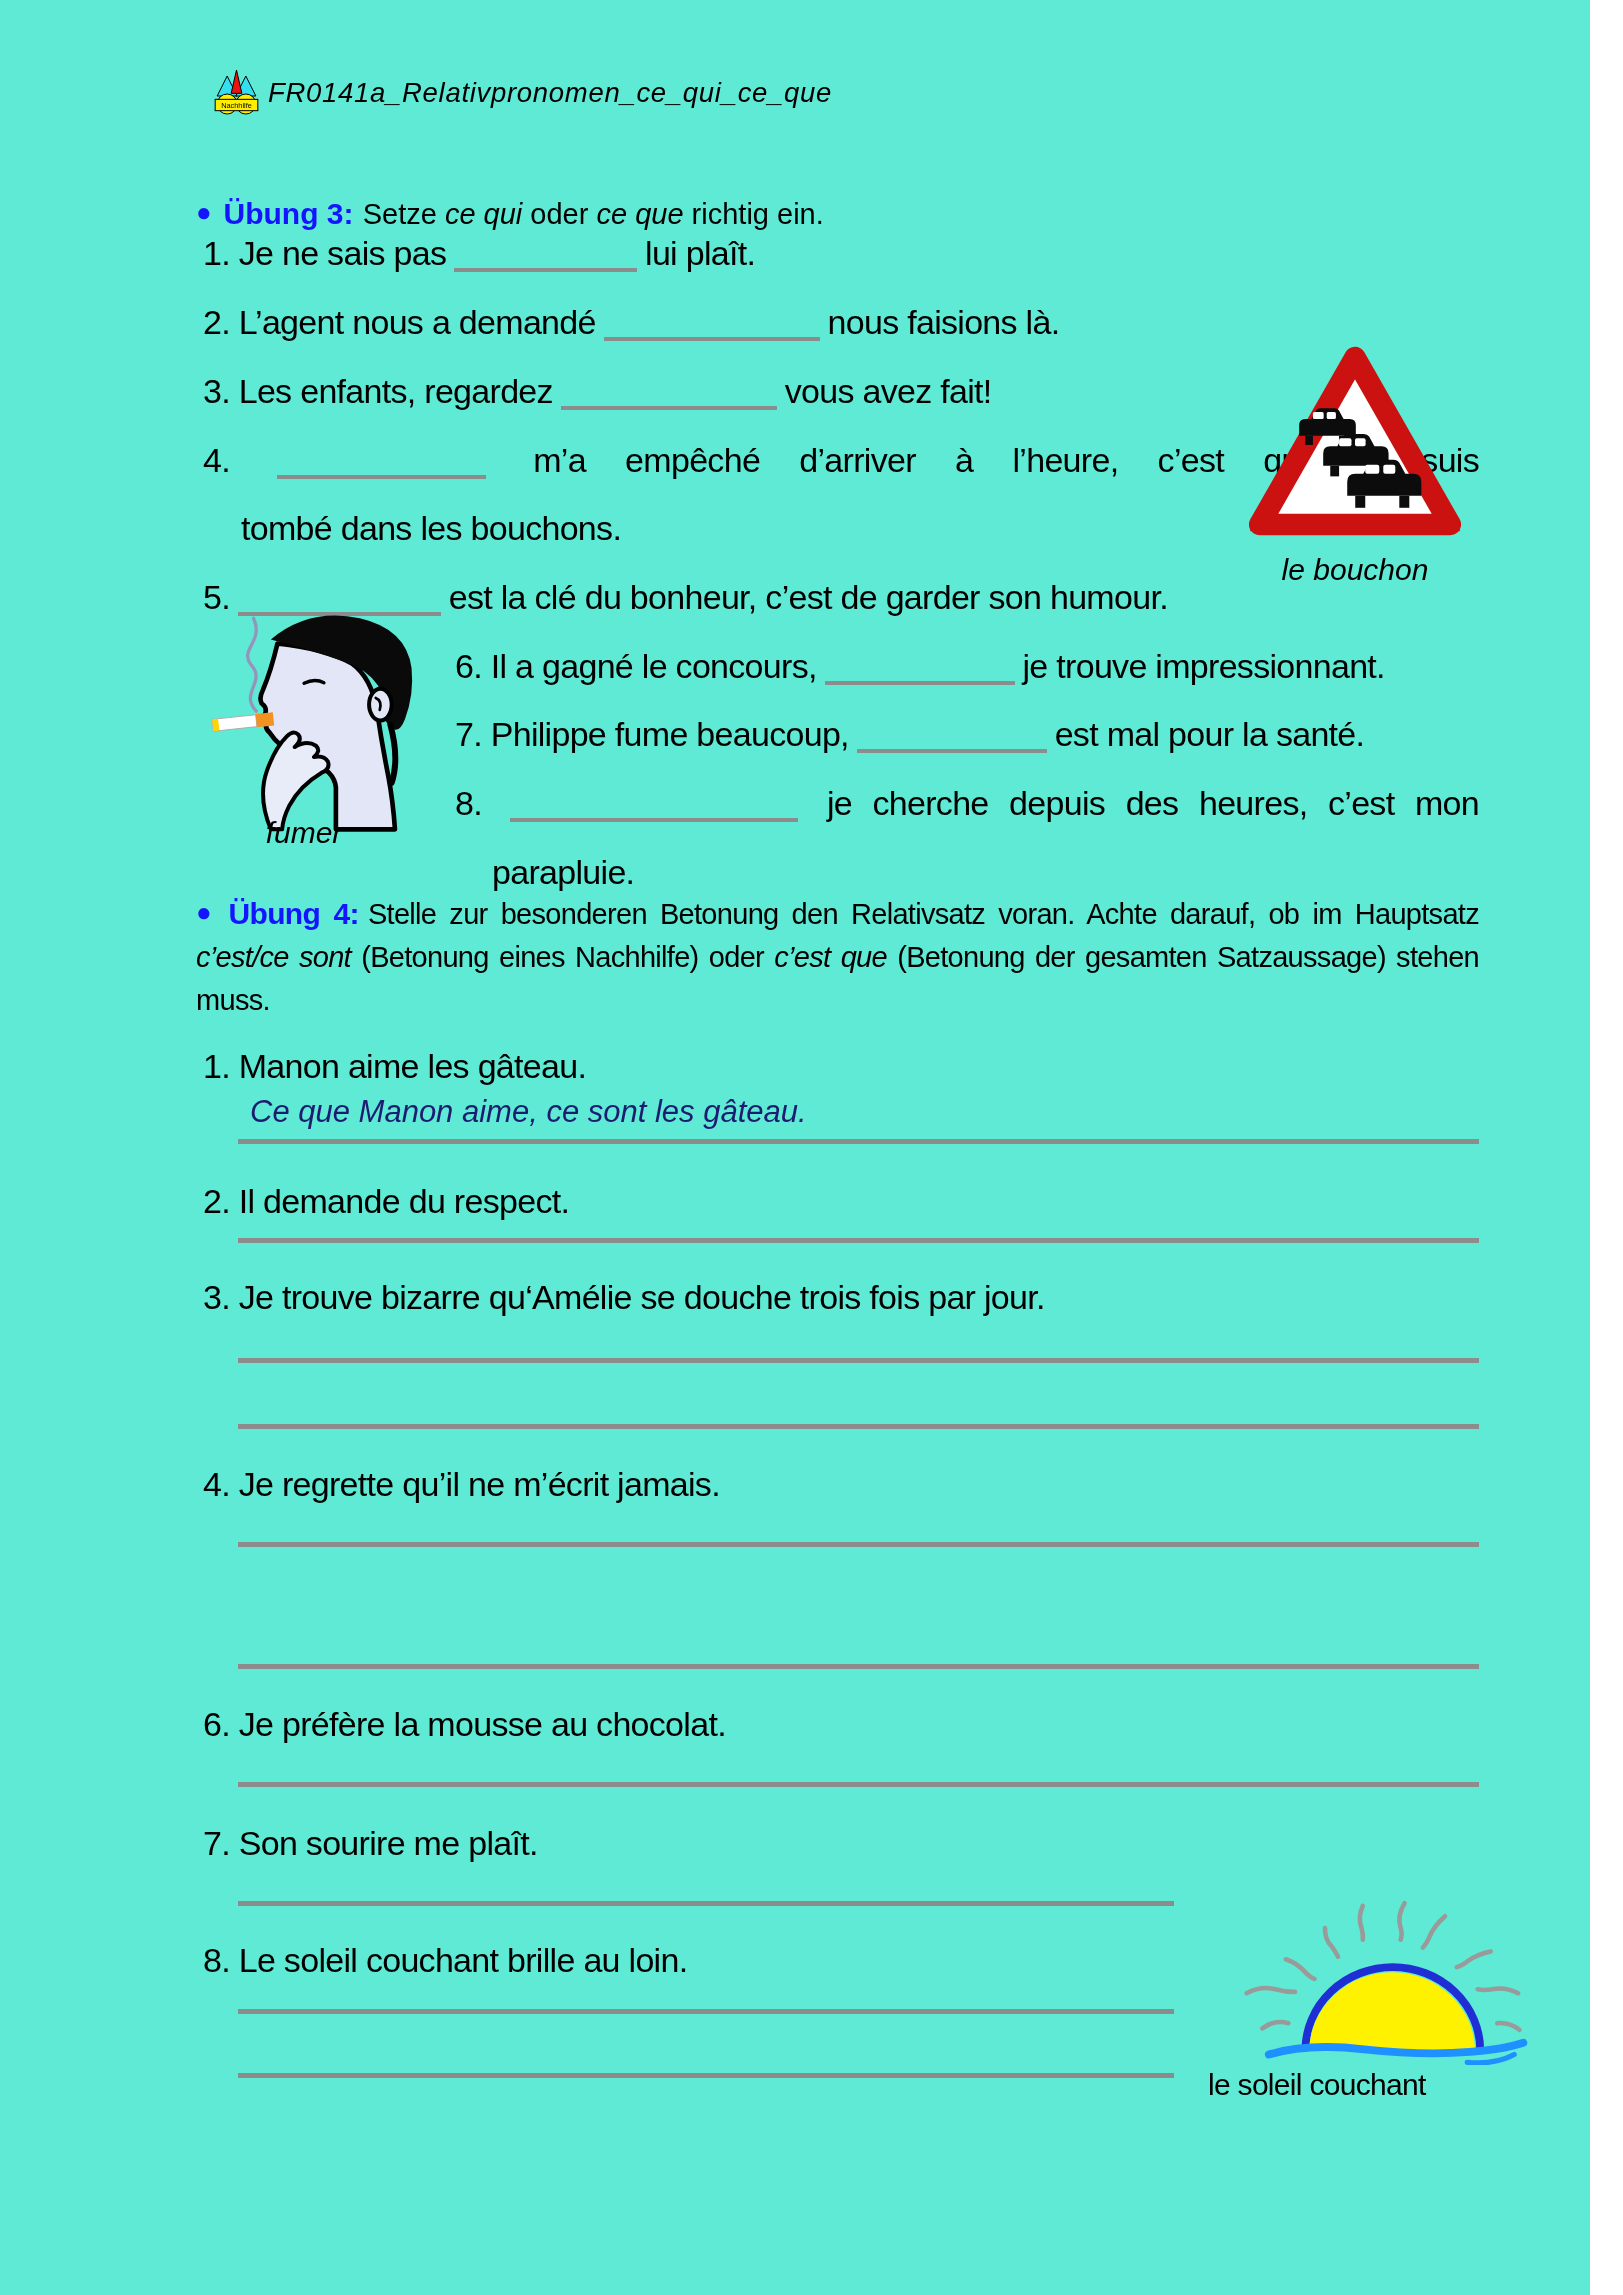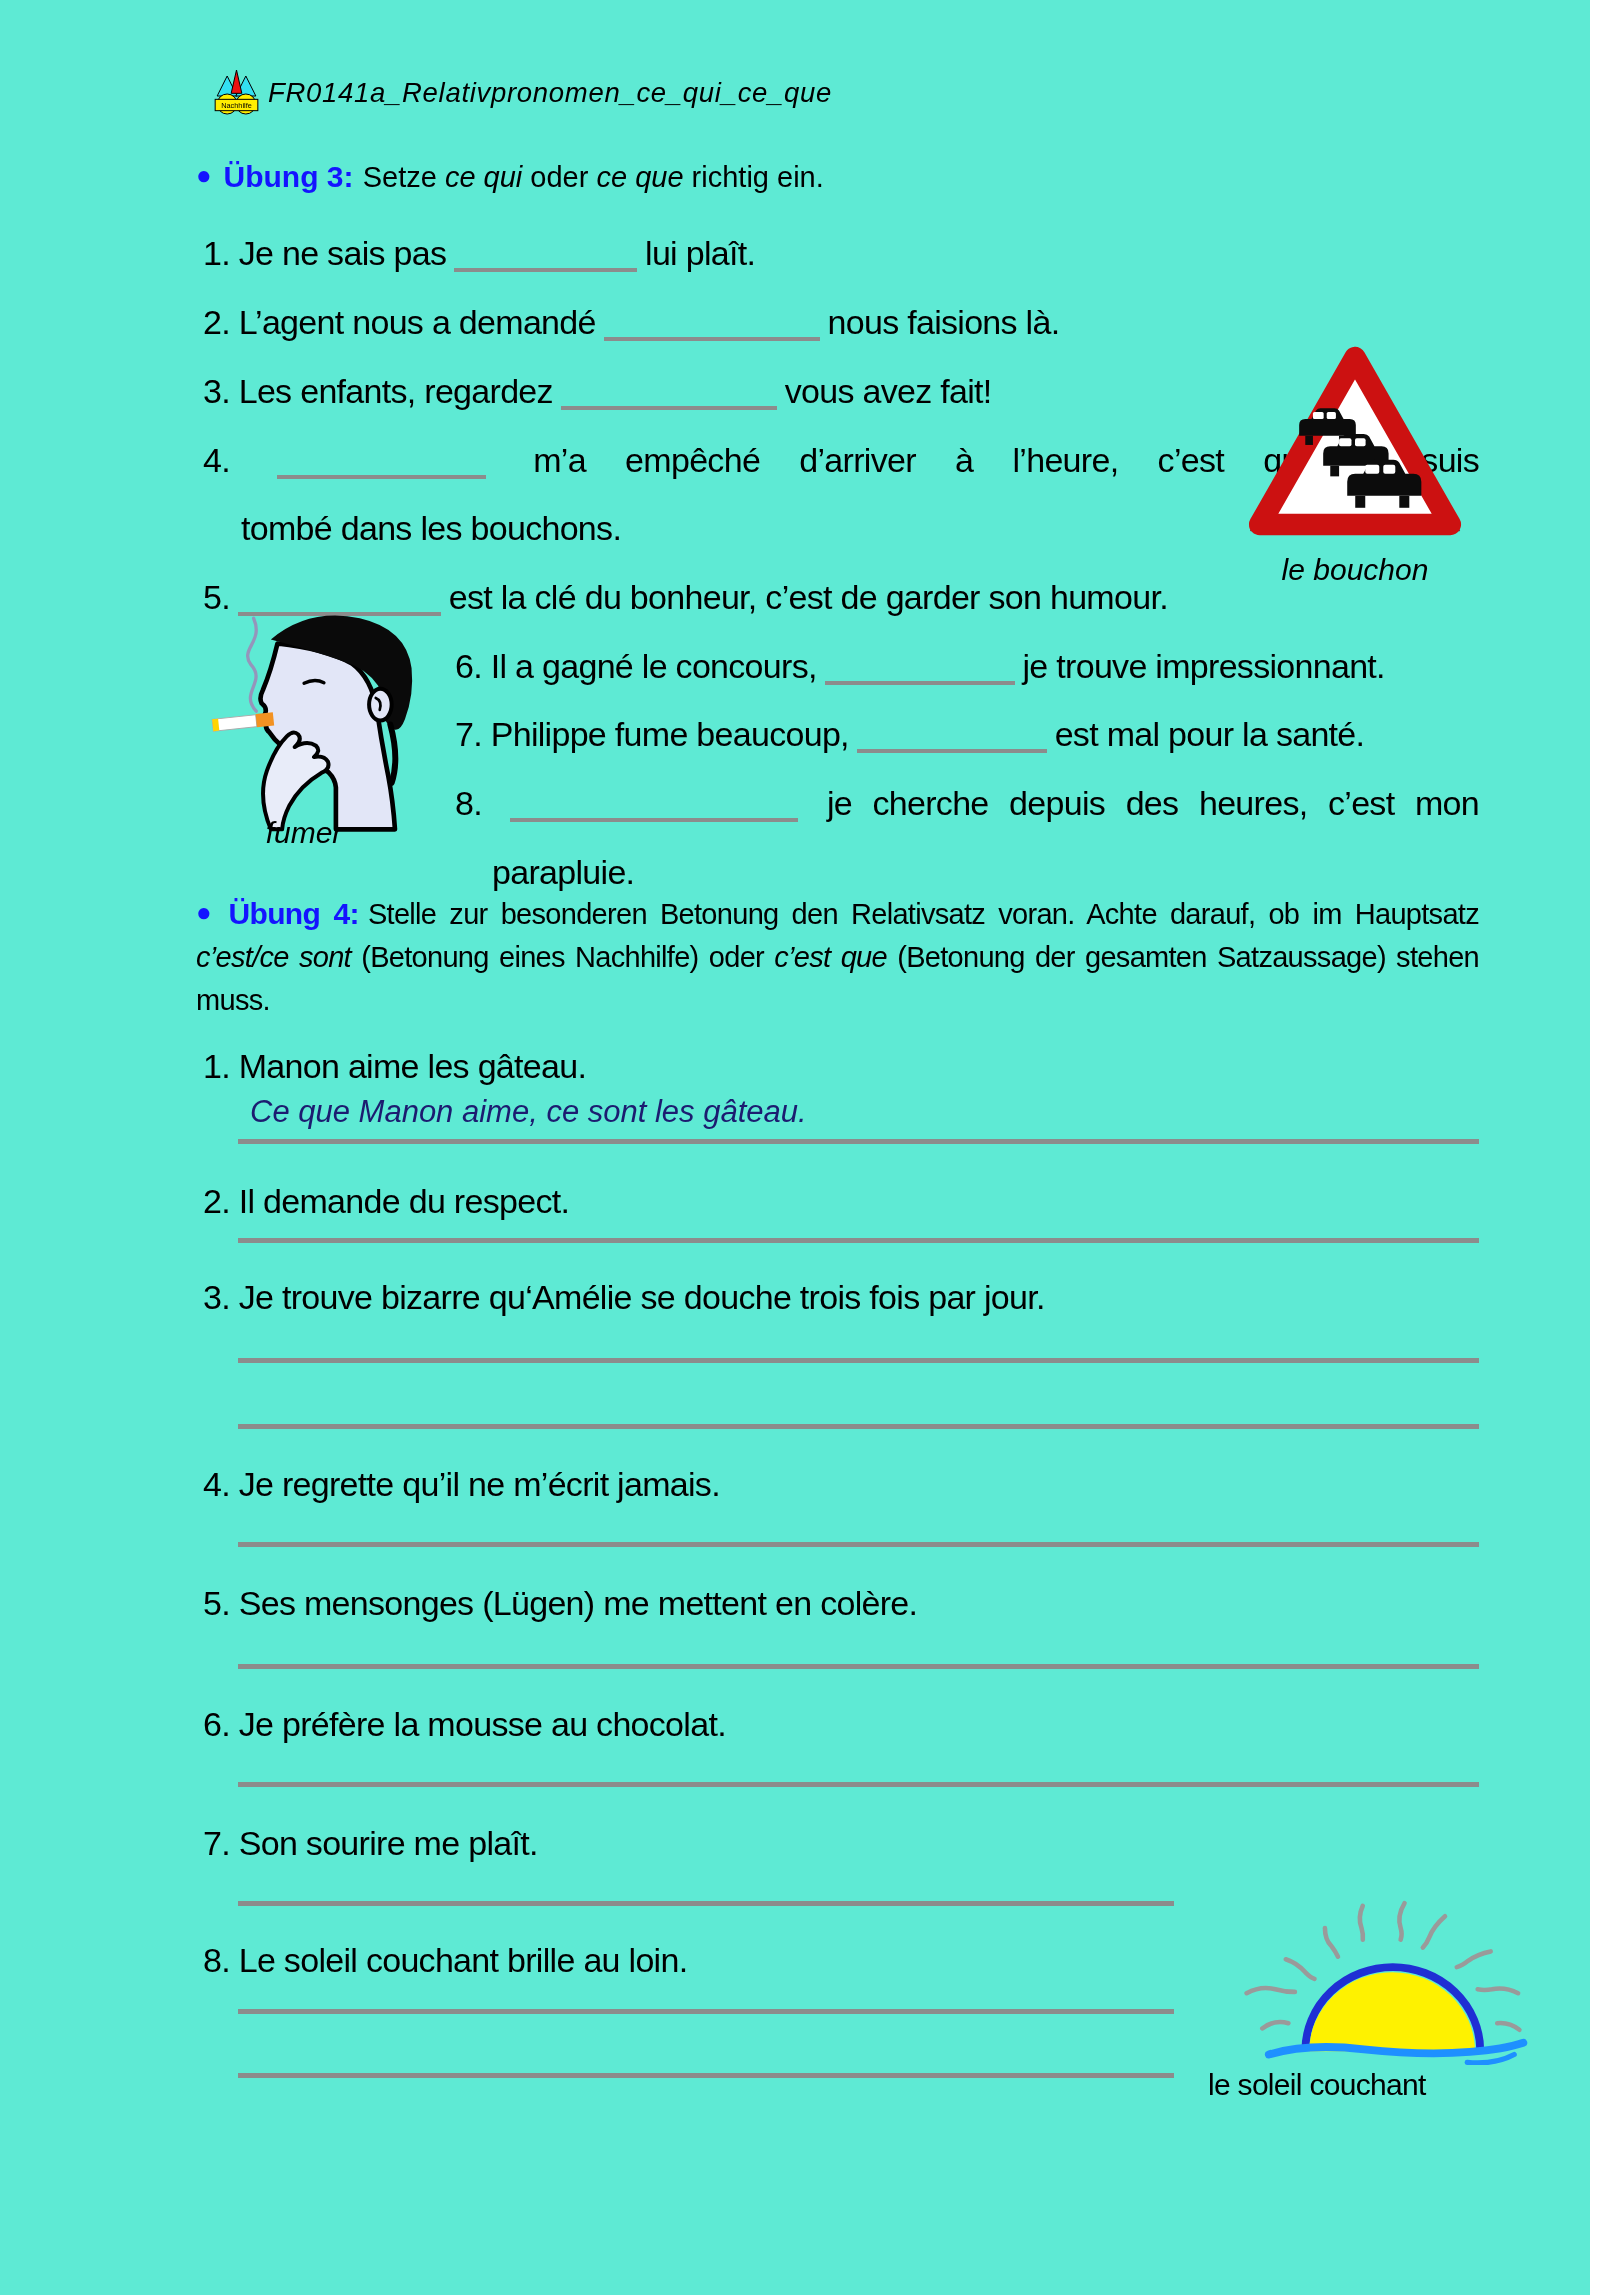--- a/index.html
+++ b/index.html
@@ -14,21 +14,21 @@
   html,body{margin:0;padding:0;background:#ffffff;}
   .page{
     position:relative;width:1590px;height:2295px;background:#5eead4;
     font-family:"Liberation Sans",sans-serif;color:#000;overflow:hidden;
   }
   .abs{position:absolute;}
   .doc-title{
     font-family:Liberation Sans, sans-serif;font-style:italic;
     font-size:27.5px;letter-spacing:0.7px;text-align:center;
   }
-  .ex-head{font-size:30px;}
+  .ex-head{font-size:30px;margin-top:37px;}
   .bullet{color:var(--accent_blue);font-size:26px;vertical-align:2.6px;margin-right:11.8px;}
   .ex-label{color:var(--accent_blue);font-weight:bold;margin-right:9.2px;}
   .instr{font-size:29px;}
   .it{font-style:italic;}
   .cond{font-size:34px;letter-spacing:-0.7px;font-stretch:semi-condensed;}
   .item{white-space:nowrap;}
   .justline{white-space:normal;text-align:justify;text-align-last:justify;}
   .blank{
     display:inline-block;height:0;border-bottom:4.6px solid var(--line_gray);
     vertical-align:-6.5px;margin:0 7.9px;
@@ -155,21 +155,20 @@
   <div class="abs item cond" style="left:203px;top:1182px">2. Il demande du respect.</div>
   <div class="abs ansline" style="left:238px;top:1238px;width:1241px"></div>
 
   <div class="abs item cond" style="left:203px;top:1278px">3. Je trouve bizarre qu‘Amélie se douche trois fois par jour.</div>
   <div class="abs ansline" style="left:238px;top:1358px;width:1241px"></div>
   <div class="abs ansline" style="left:238px;top:1424px;width:1241px"></div>
 
   <div class="abs item cond" style="left:203px;top:1465px">4. Je regrette qu’il ne m’écrit jamais.</div>
   <div class="abs ansline" style="left:238px;top:1542px;width:1241px"></div>
 
-  <div class="abs item cond" style="left:203px;top:1584px">5. Ses mensonges (Lügen) me mettent en colère.</div>
   <div class="abs ansline" style="left:238px;top:1664px;width:1241px"></div>
 
   <div class="abs item cond" style="left:203px;top:1705px">6. Je préfère la mousse au chocolat.</div>
   <div class="abs ansline" style="left:238px;top:1782px;width:1241px"></div>
 
   <div class="abs item cond" style="left:203px;top:1824px">7. Son sourire me plaît.</div>
   <div class="abs ansline" style="left:238px;top:1901px;width:936px"></div>
 
   <div class="abs item cond" style="left:203px;top:1941px">8. Le soleil couchant brille au loin.</div>
   <div class="abs ansline" style="left:238px;top:2009px;width:936px"></div>

